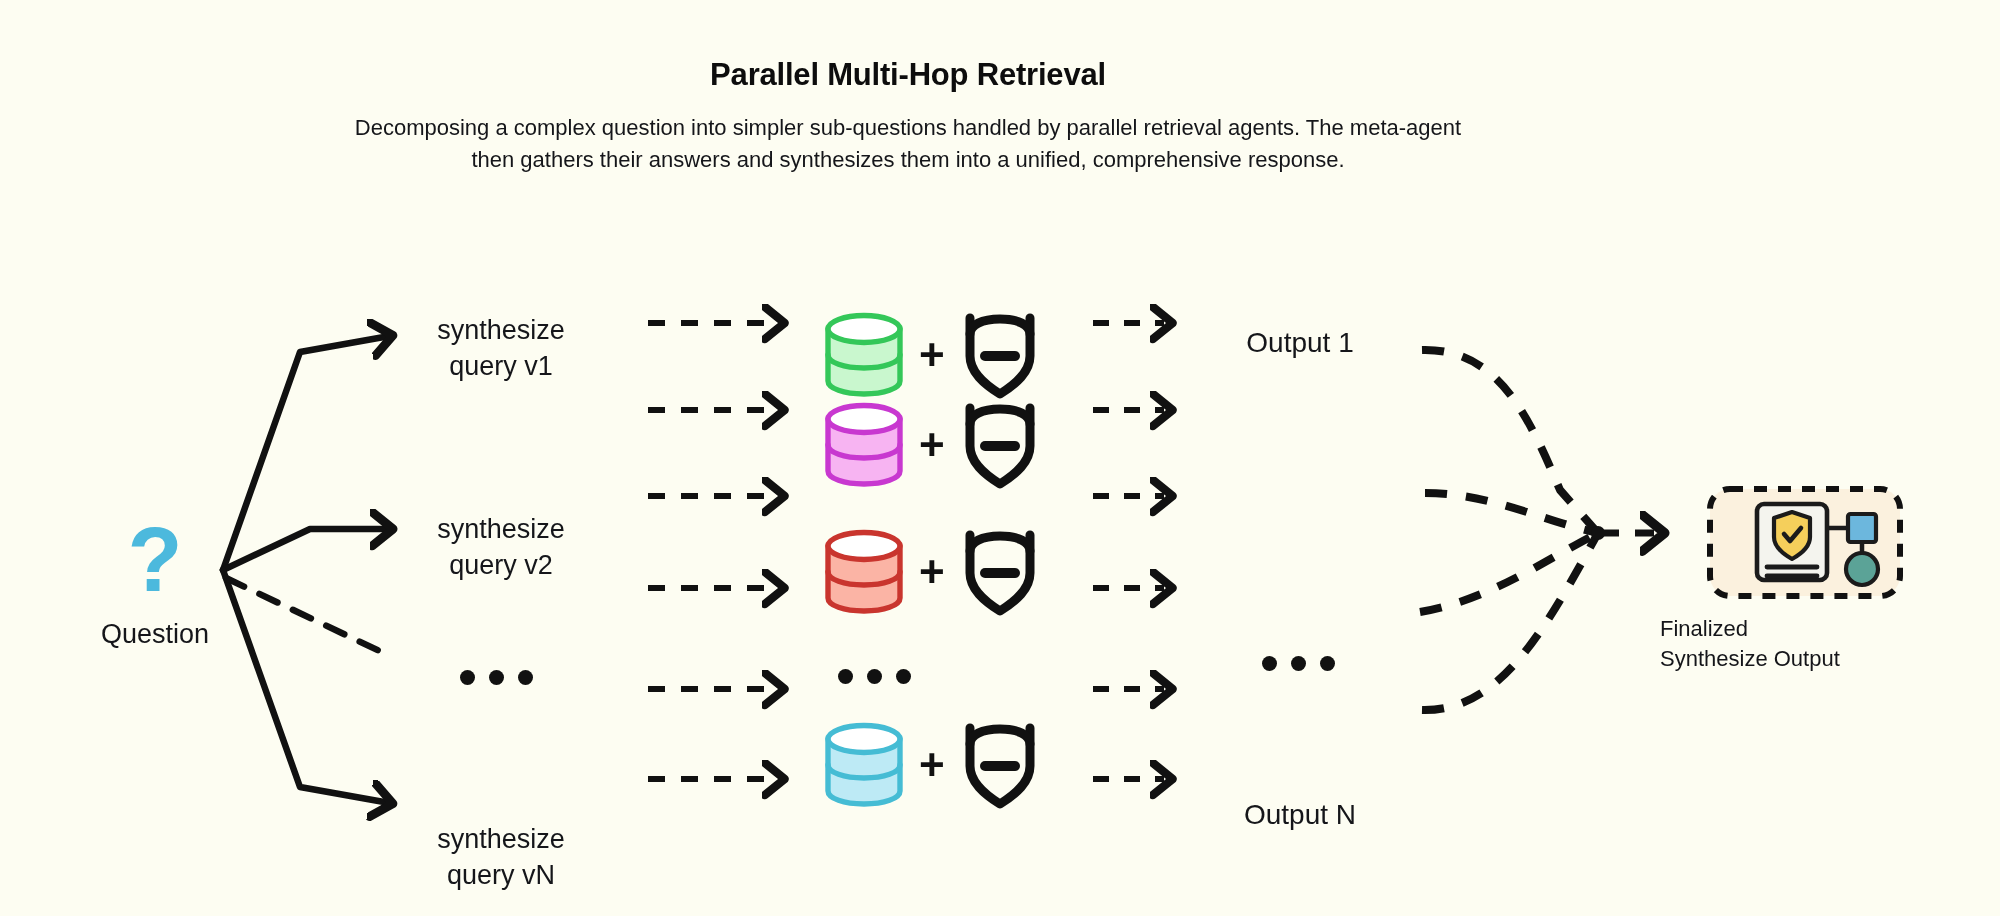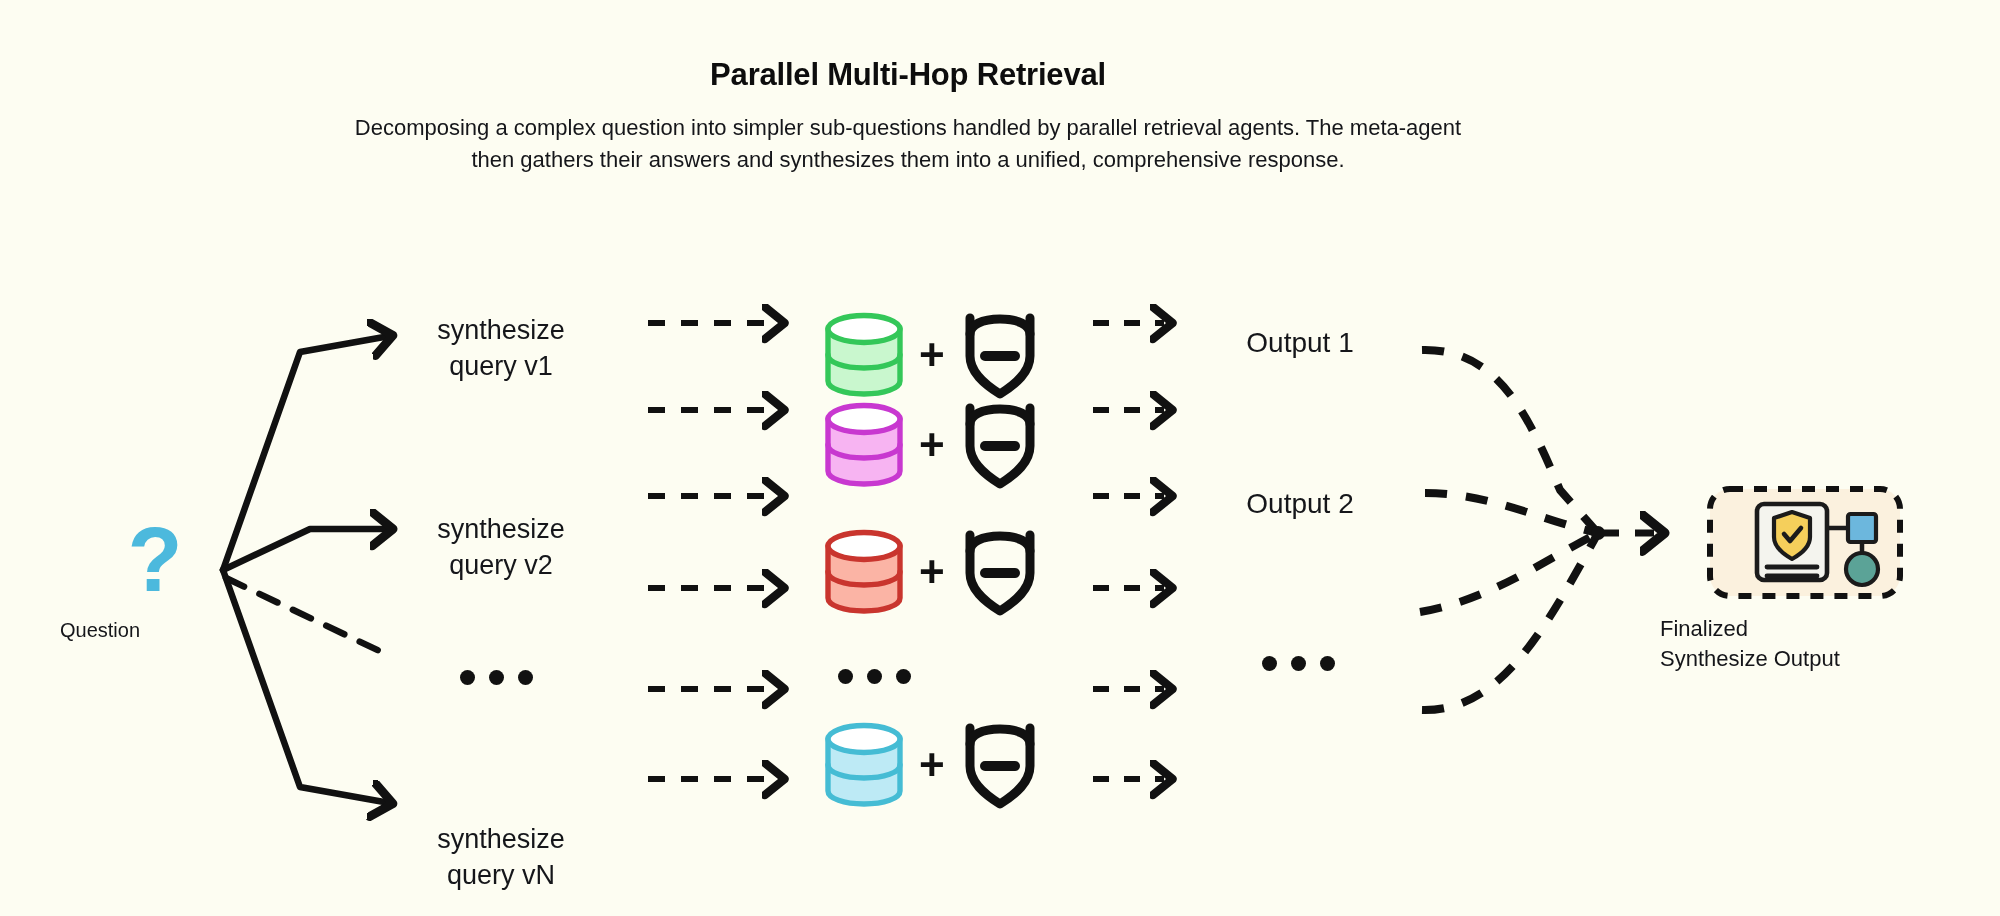--- a/index.html
+++ b/index.html
@@ -62,22 +62,23 @@
     text-align: center;
     white-space: nowrap;
   }
   .final-label {
     font-size: 22px;
     color: #15161a;
     line-height: 1.38;
     white-space: pre-line;
   }
   #question-label {
-    font-size: 20px;
-    color: #15161a;
+    font-size: 27px;
+    color: #15161a;
+    text-align: center;
     white-space: nowrap;
   }
 
   
   .dots {
     display: flex;
     align-items: center;
     gap: 14px;
   }
   .dots i {
@@ -248,28 +249,28 @@
     <span class="plus">+</span>
     <svg class="icon" width="84" height="86" viewBox="0 0 84 86">
       <path d="M12,6 L12,44 C12,60 26,72 42,82 C58,72 72,60 72,44 L72,6" fill="none" stroke="#111111" stroke-width="9" stroke-linecap="round" stroke-linejoin="round"></path>
       <path d="M12,22 C12,13 24,7 42,7 C60,7 72,13 72,22" fill="none" stroke="#111111" stroke-width="9" stroke-linecap="round"></path>
       <line x1="27" y1="44" x2="57" y2="44" stroke="#111111" stroke-width="10" stroke-linecap="round"></line>
     </svg>
   </div>
 
   <div class="abs out-label" style="left:1180px; top:296px; width:240px;">Output 1</div>
 
-  <div class="abs out-label" style="left:1180px; top:457px; width:240px;">Output 2</div>
 
   <div class="abs dots" style="left:1262px; top:626px;">
     <i></i>
     <i></i>
     <i></i>
   </div>
 
+  <div class="abs out-label" style="left:1180px; top:768px; width:240px;">Output N</div>
 
   <div class="abs" style="left:1660px; top:455px; width:290px;">
     <svg class="icon" width="200" height="115" viewBox="0 0 200 115" style="margin:0 auto;">
       <rect x="5" y="4" width="190" height="107" rx="20" fill="#fbf1de" stroke="#111111" stroke-width="6" stroke-dasharray="13 11" stroke-linecap="butt"></rect>
 
       <line x1="117" y1="43" x2="150" y2="43" stroke="#1b1b1b" stroke-width="4.5" stroke-linecap="round"></line>
       <line x1="157" y1="52" x2="157" y2="70" stroke="#1b1b1b" stroke-width="4.5" stroke-linecap="round"></line>
 
       <rect x="52" y="19" width="70" height="76" rx="7" fill="#f4f4ee" stroke="#1b1b1b" stroke-width="4.6"></rect>
 

